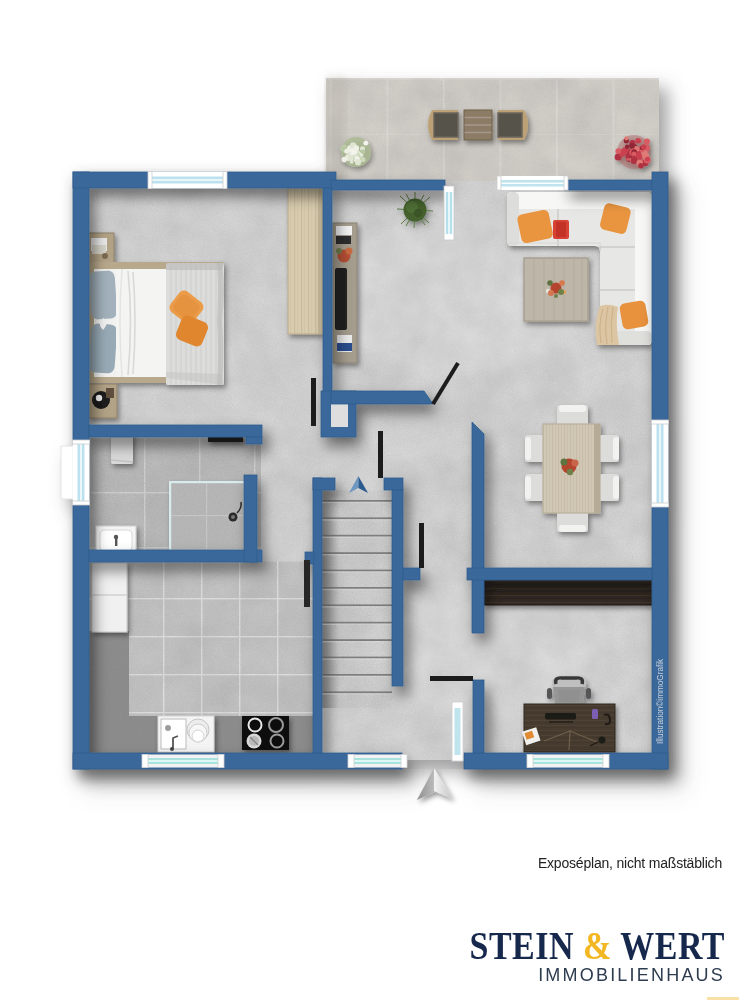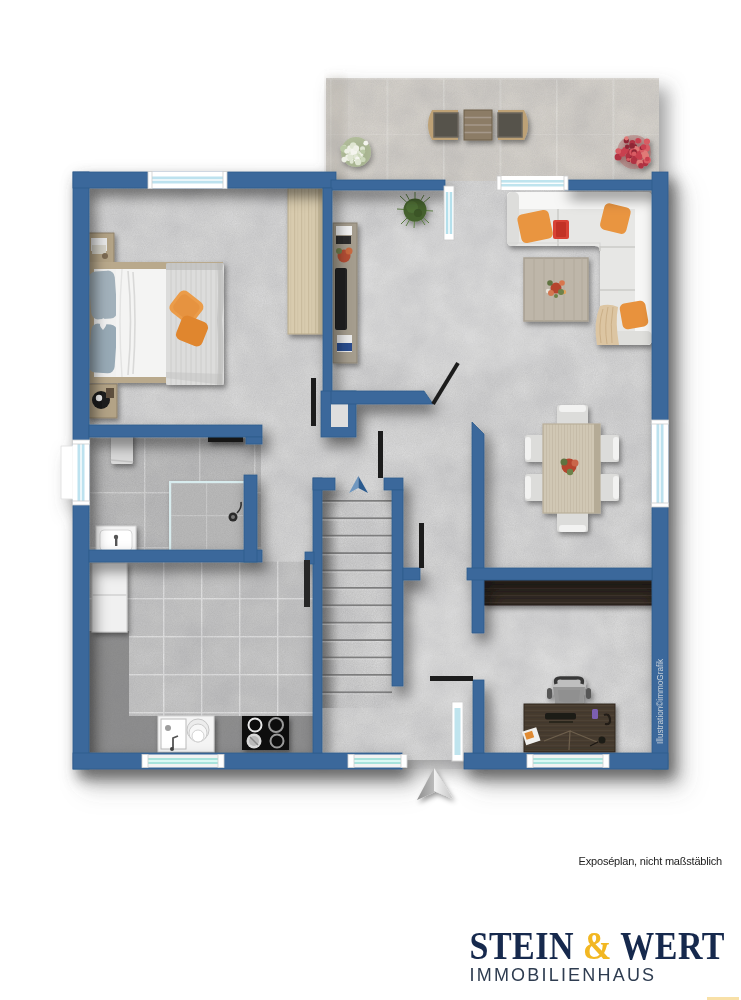--- a/index.html
+++ b/index.html
@@ -1,20 +1,20 @@
 <!DOCTYPE html>
 <html><head>
 <meta charset="utf-8">
 <title>Floorplan</title>
 <style>
 html,body{margin:0;padding:0;background:#ffffff;width:741px;height:1000px;overflow:hidden;}
 #page{position:relative;width:741px;height:1000px;font-family:"Liberation Sans",sans-serif;}
 #plansvg{position:absolute;left:0;top:0;}
-.note{position:absolute;right:19px;top:855px;font-size:11px;font-weight:normal;color:#222222;letter-spacing:-0.2px;}
-.logo{position:absolute;right:16px;top:930px;text-align:left;}
+.note{position:absolute;right:19px;top:855px;font-size:14px;font-weight:normal;color:#222222;letter-spacing:-0.2px;}
+.logo{position:absolute;right:16px;top:930px;text-align:right;}
 .logo .main{font-family:"Liberation Serif",serif;font-weight:bold;font-size:34px;letter-spacing:0.5px;color:#16294d;white-space:nowrap;transform:scale(1,1.16);transform-origin:center bottom;}
 .logo .main .amp{color:#f2b722;}
 .logo .sub{font-size:18px;letter-spacing:2.2px;color:#2e3c50;margin-top:-3px;}
 .goldbar{position:absolute;right:2px;bottom:0;width:32px;height:3px;background:#f2c75e;opacity:0.55;}
 </style>
 </head>
 <body>
 <div id="page">
 
 <div id="plansvg">

